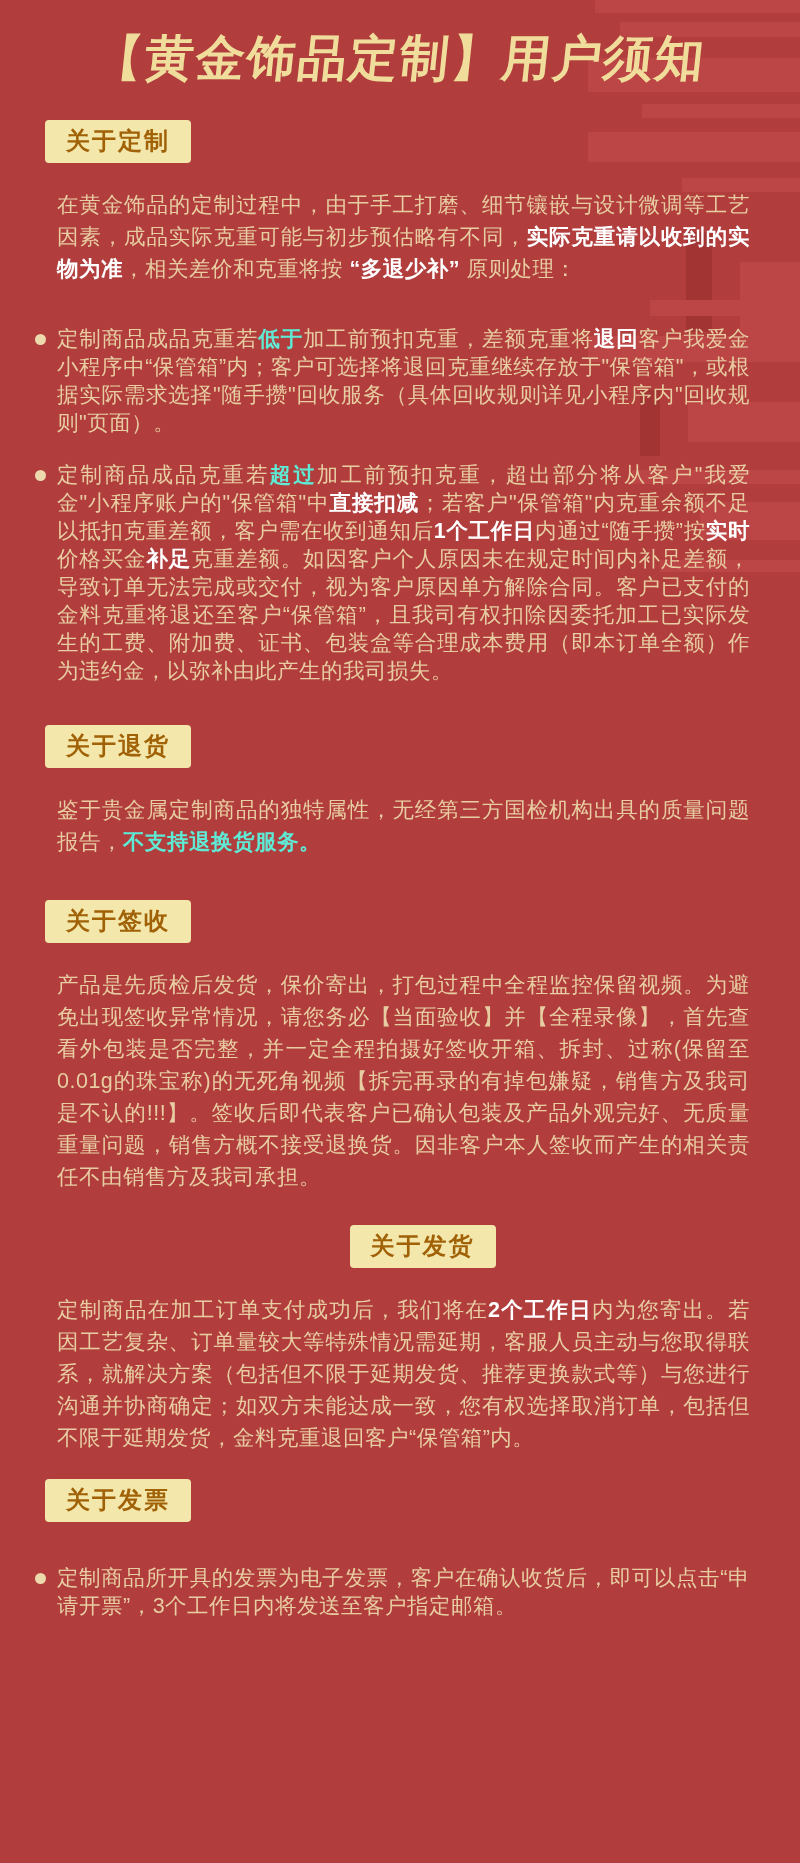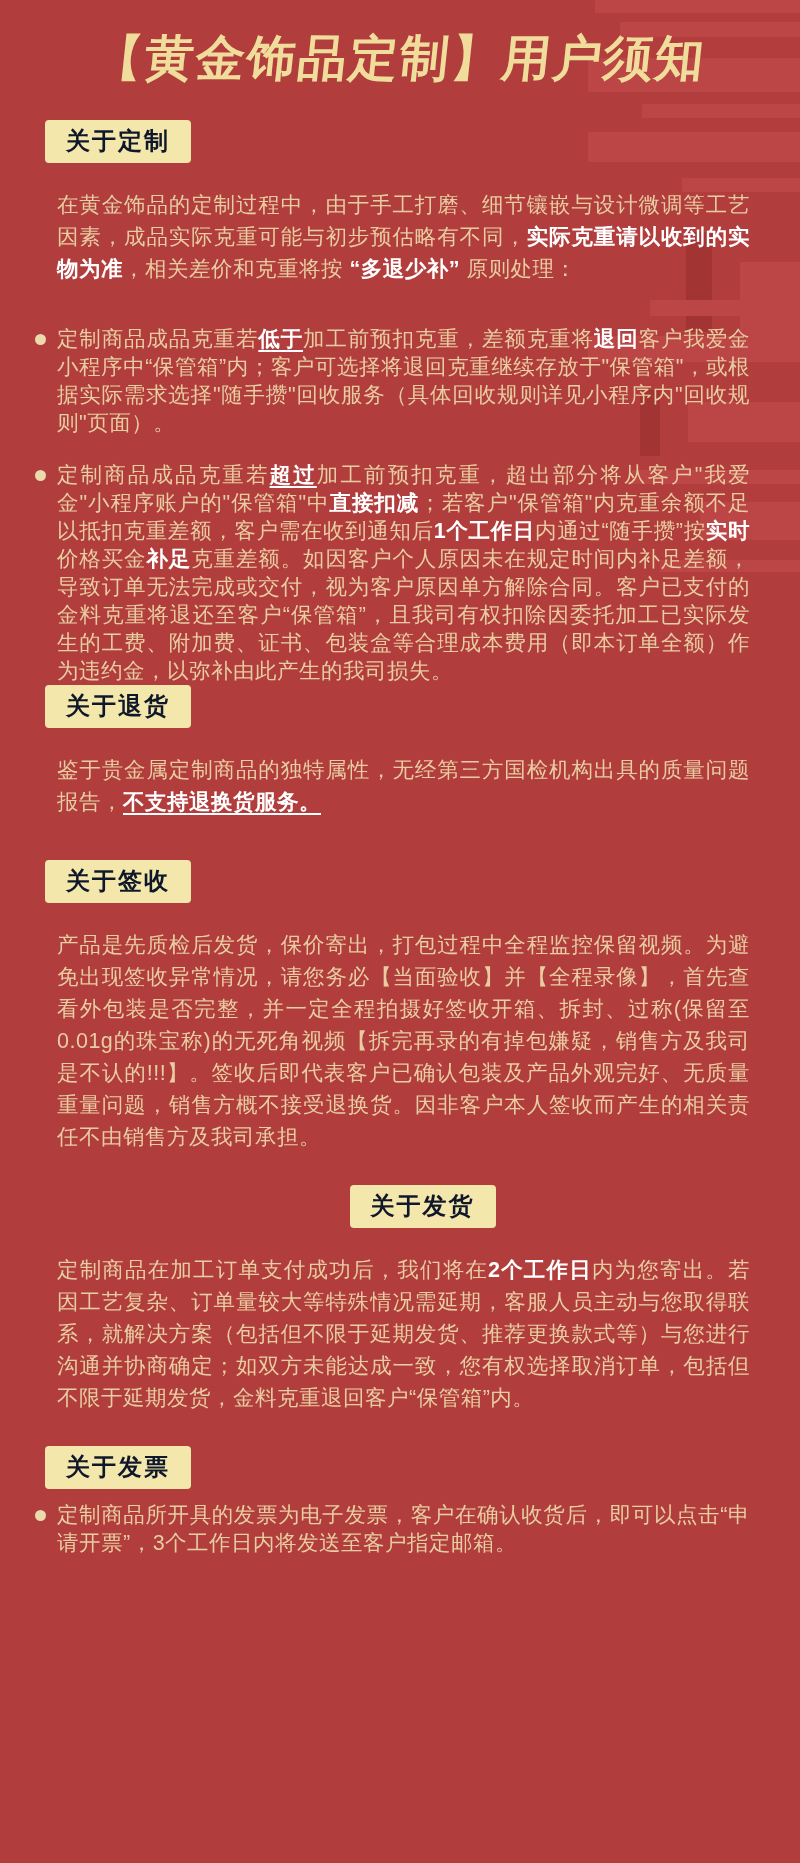--- a/index.html
+++ b/index.html
@@ -28,33 +28,33 @@
     color:#f0dd9b;
     letter-spacing:2px;
     transform:skewX(-6deg);
     white-space:nowrap;
   }
 
   .badge-row { margin-left:45px; }
   .badge {
     display:inline-block;
     background:#f3e7ab;
-    color:#0f172a;
+    color:#a16207;
     font-size:24px;
     font-weight:bold;
     line-height:1;
     padding:9px 21px 10px 21px;
     border-radius:4px;
     letter-spacing:2px;
   }
   .m-badge1 { margin-top:28px; }
-  .m-badge2 { }
+  .m-badge2 { margin-top:40px; }
   .m-badge3 { margin-top:42px; }
   .m-badge4 { margin-top:32px;text-align:center; }
-  .m-badge5 { margin-top:32px; }
+  .m-badge5 { margin-top:25px; }
 
   .para {
     margin:26px 50px 0 57px;
     font-size:21.5px;
     line-height:32px;
     color:#e8cda2;
     letter-spacing:0.5px;
     text-align:justify;
   }
   .bullets { margin:40px 50px 0 57px; }
@@ -72,23 +72,22 @@
     position:absolute;
     left:-22px;
     top:9px;
     width:11px;
     height:11px;
     border-radius:50%;
     background:#ecd9ac;
   }
   .seg-b { color:#ffffff; font-weight:bold; }
   .seg-bu {
-    color:#ffffff;
+    color:#5eead4;
     font-weight:bold;
-    text-decoration:underline;
     text-decoration-thickness:2px;
     text-underline-offset:4px;
   }
 </style>
 </head>
 <body>
 
 <div class="page">
 
   <div class="deco">
@@ -141,21 +140,21 @@
     <div class="para"><span>产品是先质检后发货，保价寄出，打包过程中全程监控保留视频。为避免出现签收异常情况，请您务必【当面验收】并【全程录像】，首先查看外包装是否完整，并一定全程拍摄好签收开箱、拆封、过称(保留至0.01g的珠宝称)的无死角视频【拆完再录的有掉包嫌疑，销售方及我司是不认的!!!】。签收后即代表客户已确认包装及产品外观完好、无质量重量问题，销售方概不接受退换货。因非客户本人签收而产生的相关责任不由销售方及我司承担。</span></div>
 
     <div class="badge-row m-badge4">
       <span class="badge">关于发货</span>
     </div>
     <div class="para"><span>定制商品在加工订单支付成功后，我们将在</span><span class="seg-b">2个工作日</span><span>内为您寄出。若因工艺复杂、订单量较大等特殊情况需延期，客服人员主动与您取得联系，就解决方案（包括但不限于延期发货、推荐更换款式等）与您进行沟通并协商确定；如双方未能达成一致，您有权选择取消订单，包括但不限于延期发货，金料克重退回客户“保管箱”内。</span></div>
 
     <div class="badge-row m-badge5">
       <span class="badge">关于发票</span>
     </div>
-    <div class="bullets" style="margin-top:12px;">
+    <div class="bullets" style="margin-top:42px;">
       <div class="bullet" style="margin-bottom:20px;">
         <span class="dot"></span>
         <span><span>定制商品所开具的发票为电子发票，客户在确认收货后，即可以点击“申请开票”，3个工作日内将发送至客户指定邮箱。</span></span>
       </div>
     </div>
 
   </div>
 </div>
 
 </body></html>

